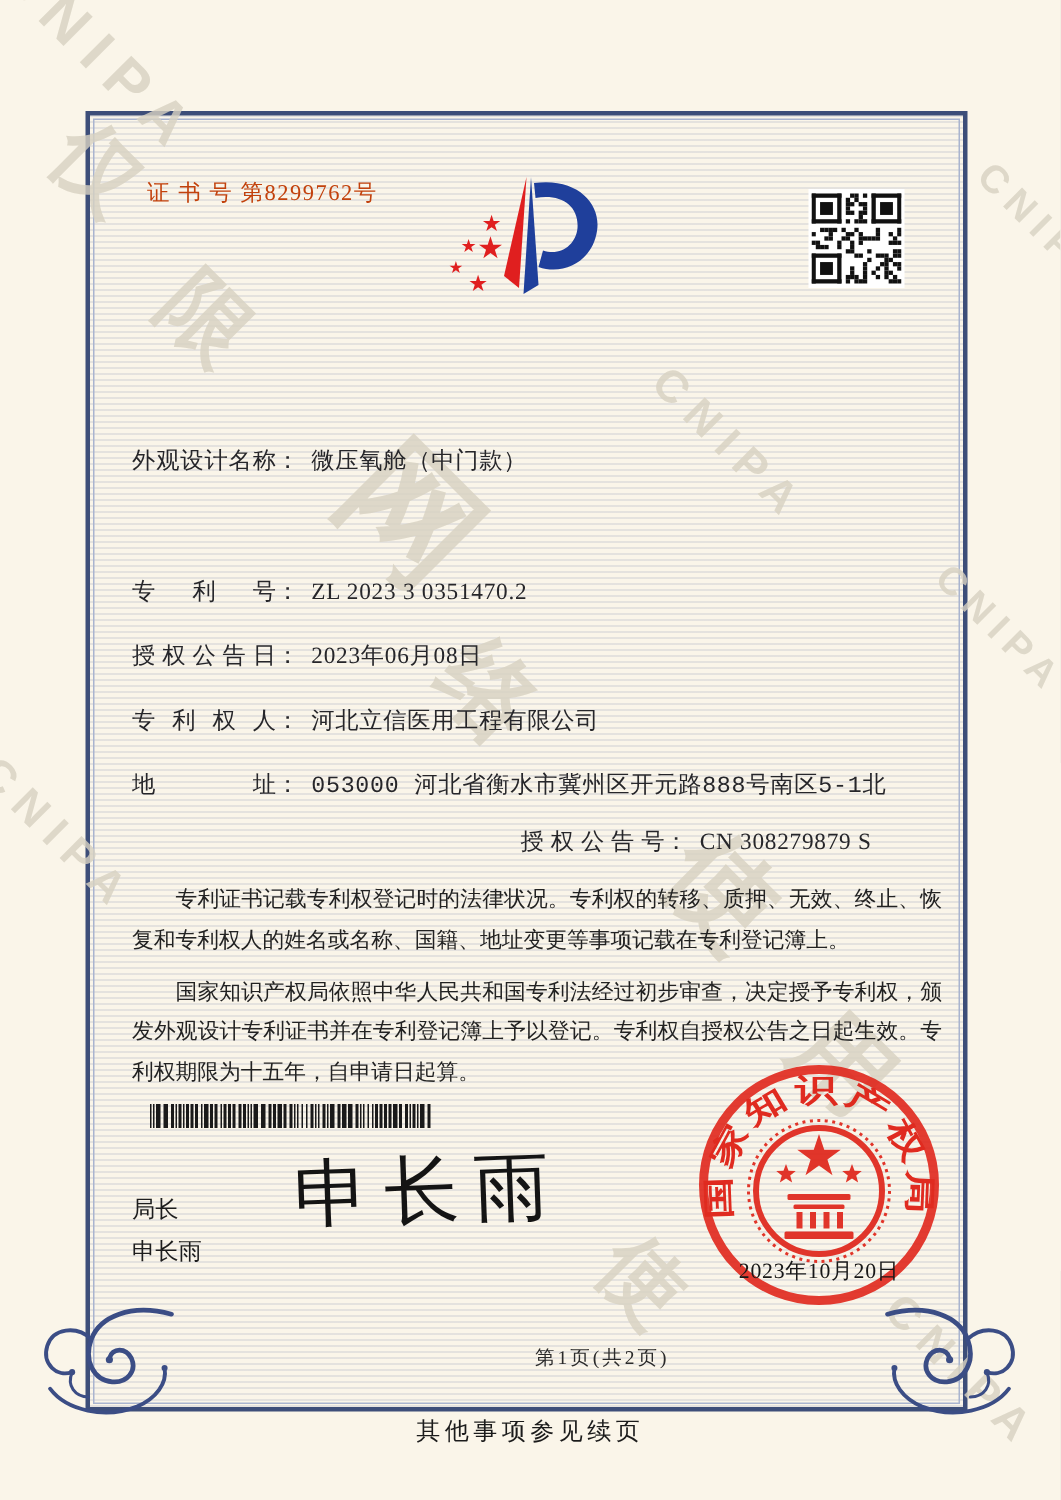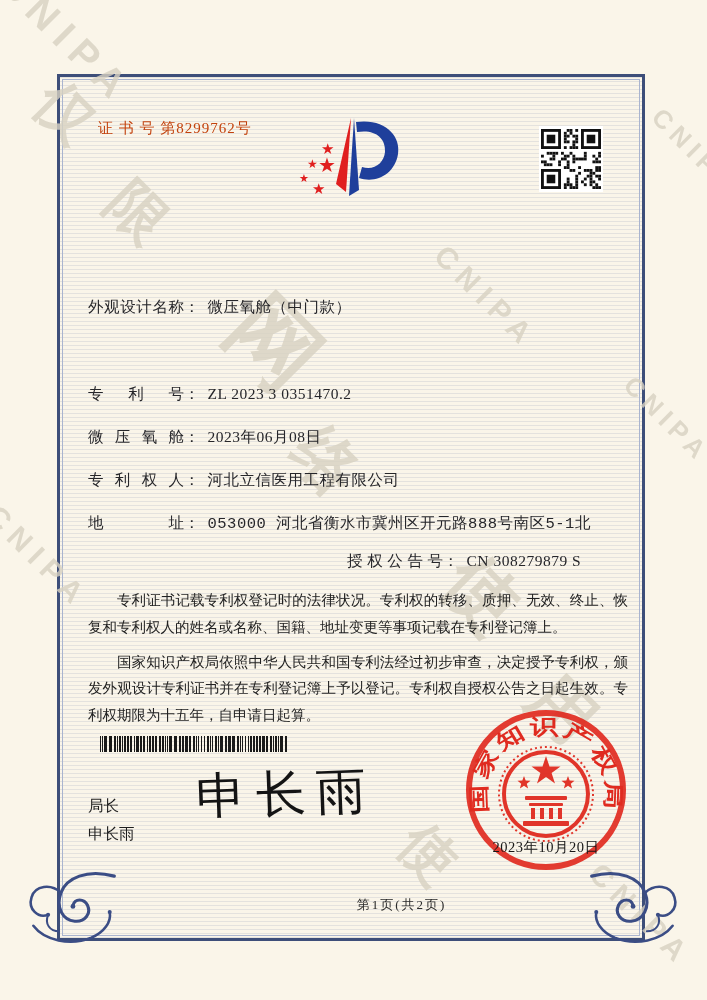--- a/index.html
+++ b/index.html
@@ -233,21 +233,21 @@
       </svg>
 
 
     <div class="frow" style="top:297px;">
       <span class="lbl">外观设计名称</span><span class="colon">：</span><span class="val">微压氧舱（中门款）</span>
     </div>
     <div class="frow" style="top:384px;">
       <span class="lbl">专利号</span><span class="colon">：</span><span class="val">ZL 2023 3 0351470.2</span>
     </div>
     <div class="frow" style="top:427px;">
-      <span class="lbl">微压氧舱</span><span class="colon">：</span><span class="val">2023年06月08日</span>
+      <span class="lbl">授权公告日</span><span class="colon">：</span><span class="val">2023年06月08日</span>
     </div>
     <div class="frow" style="top:470px;">
       <span class="lbl">专利权人</span><span class="colon">：</span><span class="val">河北立信医用工程有限公司</span>
     </div>
     <div class="frow" style="top:513px;font-family:Liberation Mono, monospace;">
       <span class="lbl">地址</span><span class="colon">：</span><span class="val">053000 河北省衡水市冀州区开元路888号南区5-1北</span>
     </div>
     <div class="frow" style="top:551px;">
       <span class="pair2">
         <span class="lbl">授权公告号</span><span class="colon">：</span><span class="val">CN 308279879 S</span>
@@ -345,20 +345,21 @@
         <rect x="-15" y="18" width="4" height="11"></rect>
         <rect x="-6" y="18" width="4" height="11"></rect>
         <rect x="3" y="18" width="4" height="11"></rect>
         <rect x="12" y="18" width="4" height="11"></rect>
         <rect x="-23" y="31" width="46" height="5" rx="1"></rect>
       </g>
     </svg>
     <div class="seal-date">2023年10月20日</div>
 
     <div class="page-num">第1页(共2页)</div>
+    <div class="continuation">其他事项参见续页</div>
   </div>
 
   <svg class="flourish left" viewBox="0 0 100 90">
     <g fill="none" stroke="#3b4d85" stroke-linecap="round">
       <path d="M96,6 C66,-2 44,8 38,24 C32,40 40,54 53,55 C64,56 71,47 67,38 C63,30 53,30 51,38" stroke-width="3.4"></path>
       <path d="M38,24 C27,14 10,16 6,29 C2,42 13,52 24,48" stroke-width="2.8"></path>
       <path d="M8,60 C20,76 48,82 71,73 C85,67 93,56 91,45" stroke-width="2.8"></path>
       <path d="M24,48 C20,58 26,66 36,66" stroke-width="2.2"></path>
     </g>
     <g fill="#3b4d85">

